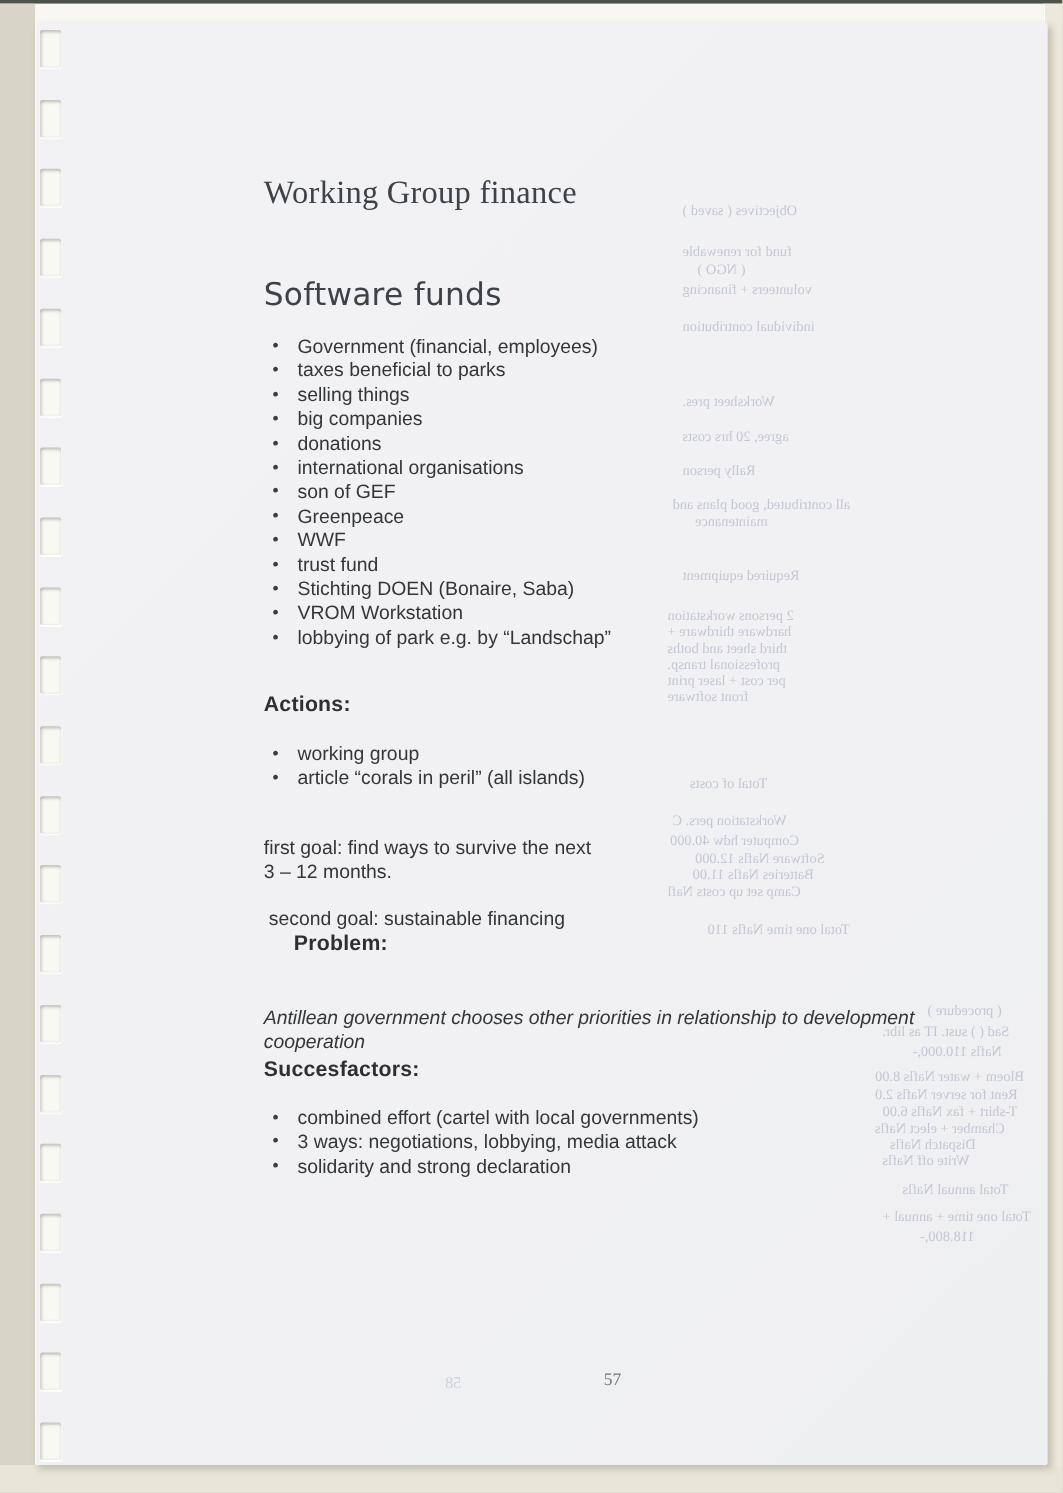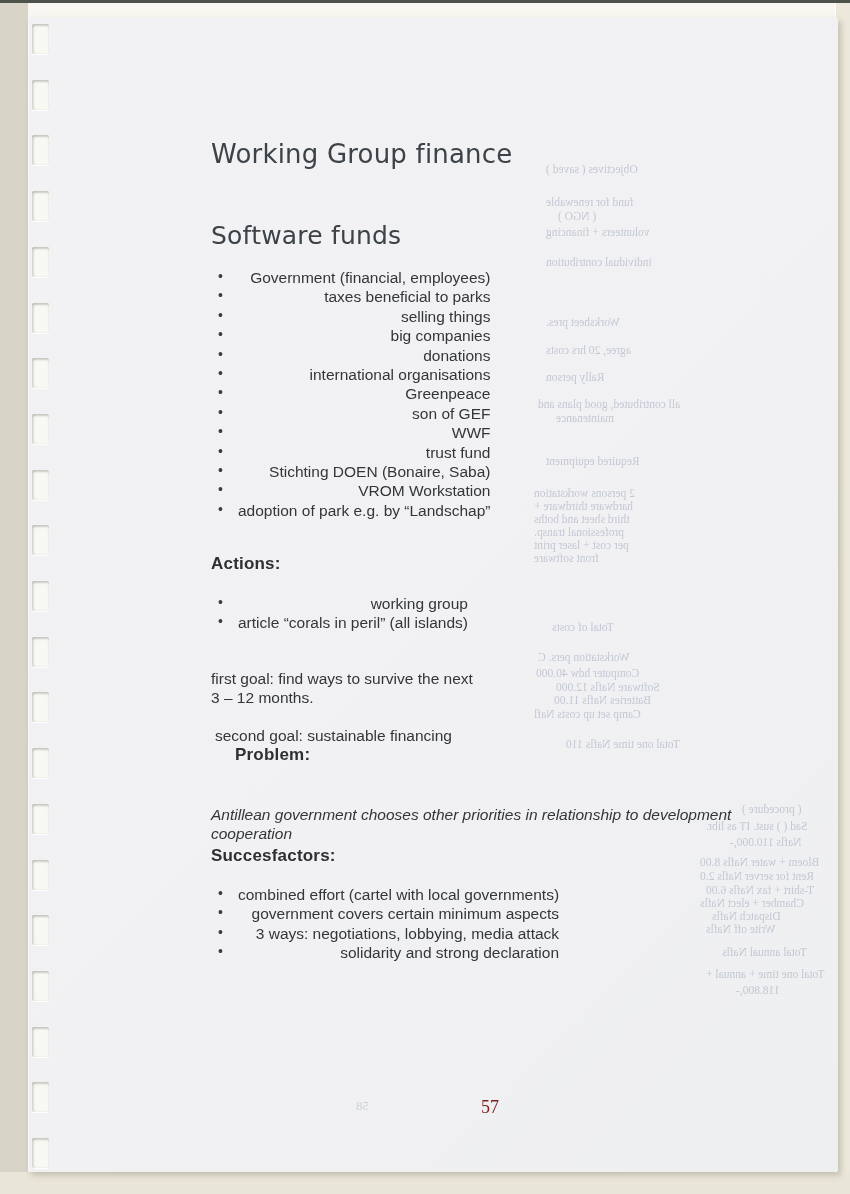--- a/index.html
+++ b/index.html
@@ -29,24 +29,24 @@
   }
 
   .content{position:absolute;left:0;top:0;width:850px;height:1194px;color:#35383a;filter:blur(.2px);}
   .abs{position:absolute;}
   .doc-title{font-family:"DejaVu Sans",sans-serif;font-size:26px;color:#3c4247;letter-spacing:.2px;}
   .doc-h1{font-family:"DejaVu Sans",sans-serif;font-size:25px;color:#3c4247;letter-spacing:.2px;}
   .doc-h2{font-size:17px;font-weight:bold;color:#2d2f31;letter-spacing:.2px;}
   .body-text{font-size:15.5px;line-height:19.3px;color:#333639;margin-top:18px;}
   .pre{white-space:pre-line;}
   .italic{font-style:italic;}
-  ul.blist{list-style:none;margin:0;padding:0;text-align:right;}
+  ul.blist{list-style:none;margin:0;padding:0;}
   ul.blist li{position:relative;padding-left:22px;font-size:15.5px;line-height:19.4px;color:#333639;}
   ul.blist li::before{content:"•";position:absolute;left:2px;top:-1px;font-size:14px;color:#3a3d40;}
-  .page-num{font-family:"Liberation Serif",serif;font-size:18px;color:#7f1d1d;}
+  .page-num{font-family:"Liberation Serif",serif;font-size:14px;color:#737373;}
 
   .ghost-layer{position:absolute;left:0;top:0;width:850px;height:1194px;pointer-events:none;}
   .ghost{
     position:absolute;font-family:"Liberation Serif",serif;font-size:11.5px;color:#959eb2;
     opacity:.5;transform:scaleX(-1);filter:blur(.6px);white-space:nowrap;
   }
   .ghost-num{font-size:13px;opacity:.38;}
 </style>
 </head>
 <body>
@@ -117,38 +117,38 @@
       <div class="ghost" style="left: 706px; top: 884px;">T-shirt + fax  Nafls 6.00</div>
       <div class="ghost" style="left: 700px; top: 897px;">Chamber + elect  Nafls</div>
       <div class="ghost" style="left: 712px; top: 910px;">Dispatch  Nafls</div>
       <div class="ghost" style="left: 706px; top: 923px;">Write off  Nafls</div>
       <div class="ghost" style="left: 722px; top: 946px;">Total annual  Nafls</div>
       <div class="ghost" style="left: 706px; top: 968px;">Total one time + annual +</div>
       <div class="ghost" style="left: 736px; top: 984px;">118.800,-</div>
     </div>
 
   <div class="content">
-    <div class="abs doc-title" style="left:211px;top:139px;">Working Group finance</div>
+    <div class="abs doc-title" style="left:211px;top:139px;font-family:Liberation Serif, serif;">Working Group finance</div>
 
     <div class="abs doc-h1" style="left:211px;top:221px;">Software funds</div>
 
     <ul class="blist abs" style="left:216px;top:268px;">
       <li>Government (financial, employees)</li>
       <li>taxes beneficial to parks</li>
       <li>selling things</li>
       <li>big companies</li>
       <li>donations</li>
       <li>international organisations</li>
+      <li>son of GEF</li>
       <li>Greenpeace</li>
-      <li>son of GEF</li>
       <li>WWF</li>
       <li>trust fund</li>
       <li>Stichting DOEN (Bonaire, Saba)</li>
       <li>VROM Workstation</li>
-      <li>adoption of park e.g. by “Landschap”</li>
+      <li>lobbying of park e.g. by “Landschap”</li>
     </ul>
 
     <div class="abs doc-h2" style="left:211px;top:554px;">Actions:</div>
 
     <ul class="blist abs" style="left:216px;top:594px;">
       <li>working group</li>
       <li>article “corals in peril” (all islands)</li>
     </ul>
 
     <div class="abs body-text pre" style="left:211px;top:651px;">first goal: find ways to survive the next
@@ -158,20 +158,19 @@
 
     <div class="abs doc-h2" style="left:211px;top:745px;margin-left:24px;">Problem:</div>
 
     <div class="abs body-text pre italic" style="left:211px;top:787px;">Antillean government chooses other priorities in relationship to development
 cooperation</div>
 
     <div class="abs doc-h2" style="left:211px;top:846px;">Succesfactors:</div>
 
     <ul class="blist abs" style="left:216px;top:885px;">
       <li>combined effort (cartel with local governments)</li>
-      <li>government covers certain minimum aspects</li>
       <li>3 ways: negotiations, lobbying, media attack</li>
       <li>solidarity and strong declaration</li>
     </ul>
 
     <div class="abs page-num" style="left:474px;top:1097px;width:32px;text-align:center;">57</div>
   </div>
 </div>
 
 </body></html>

